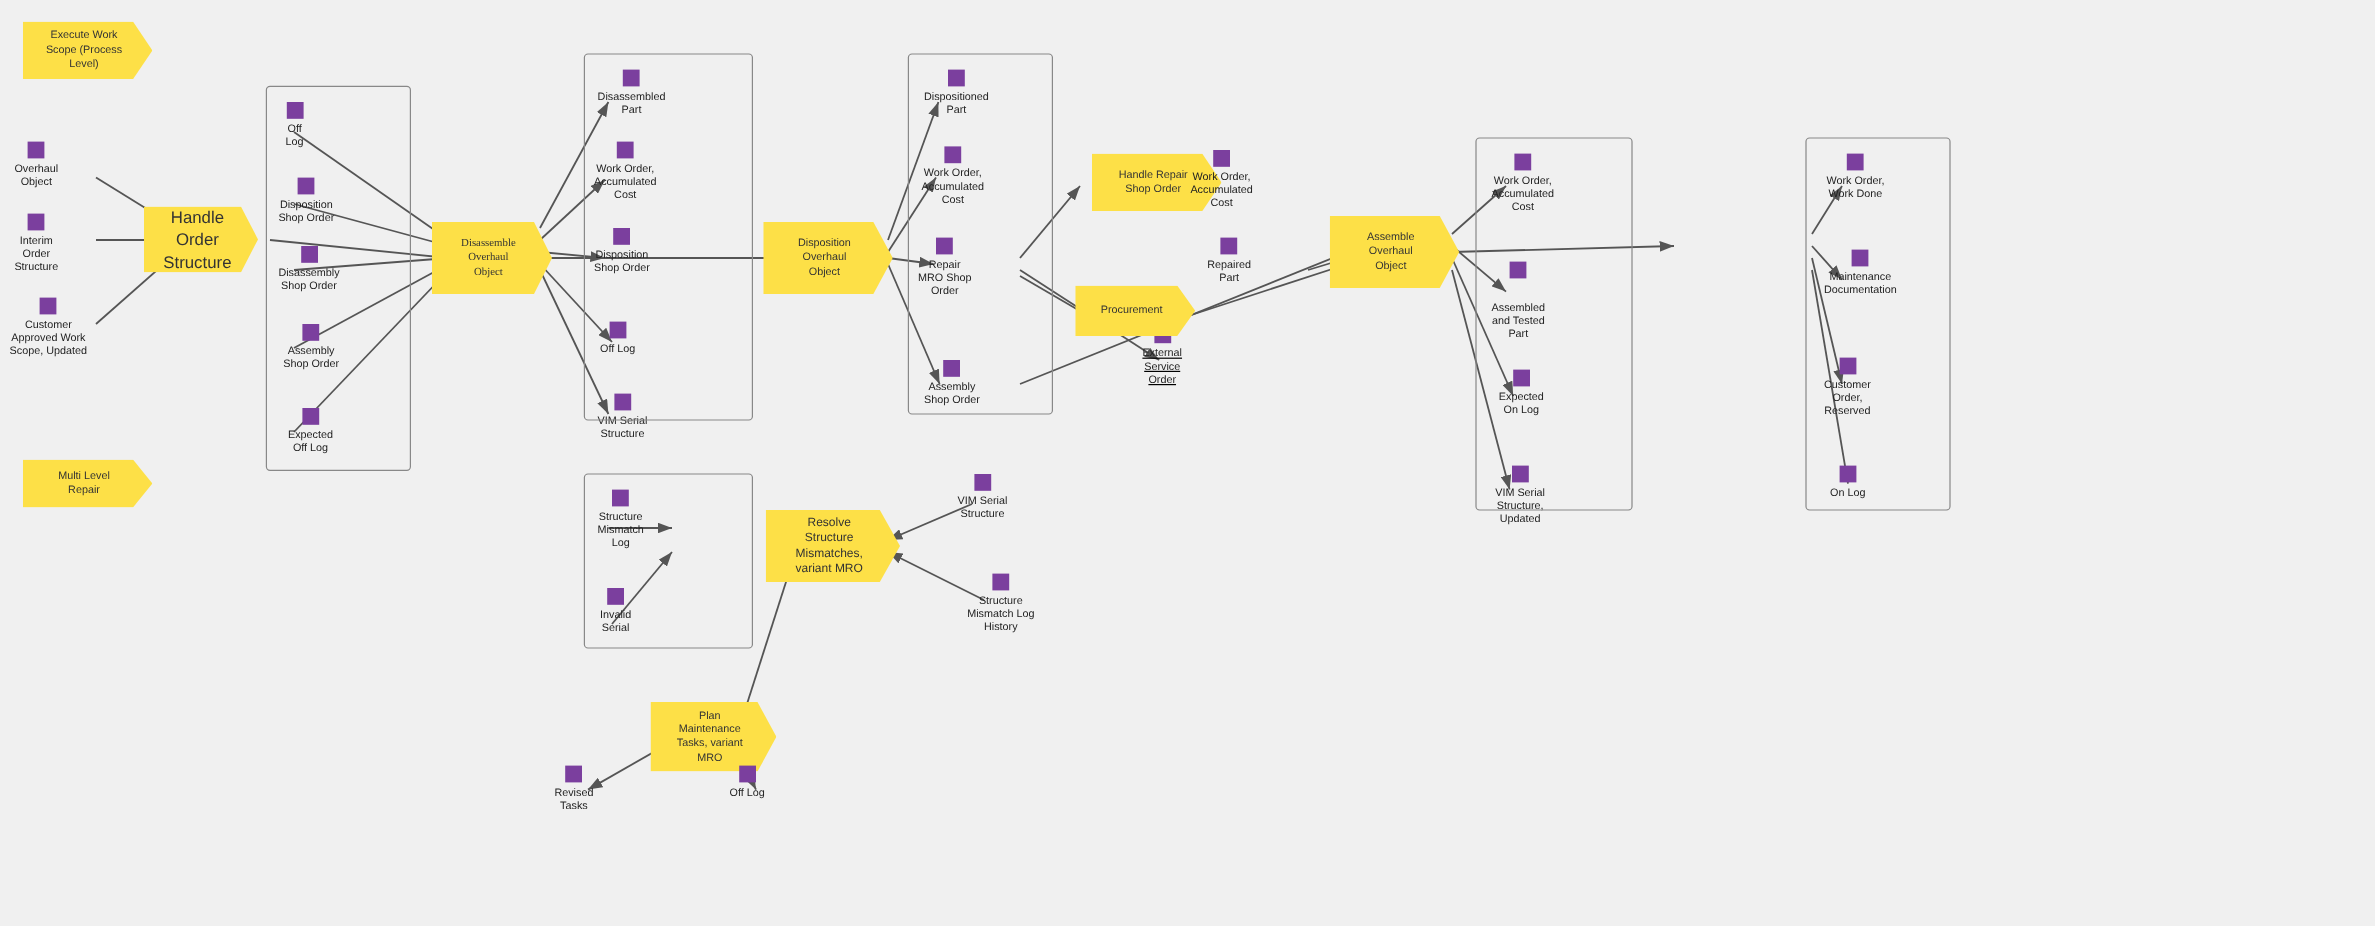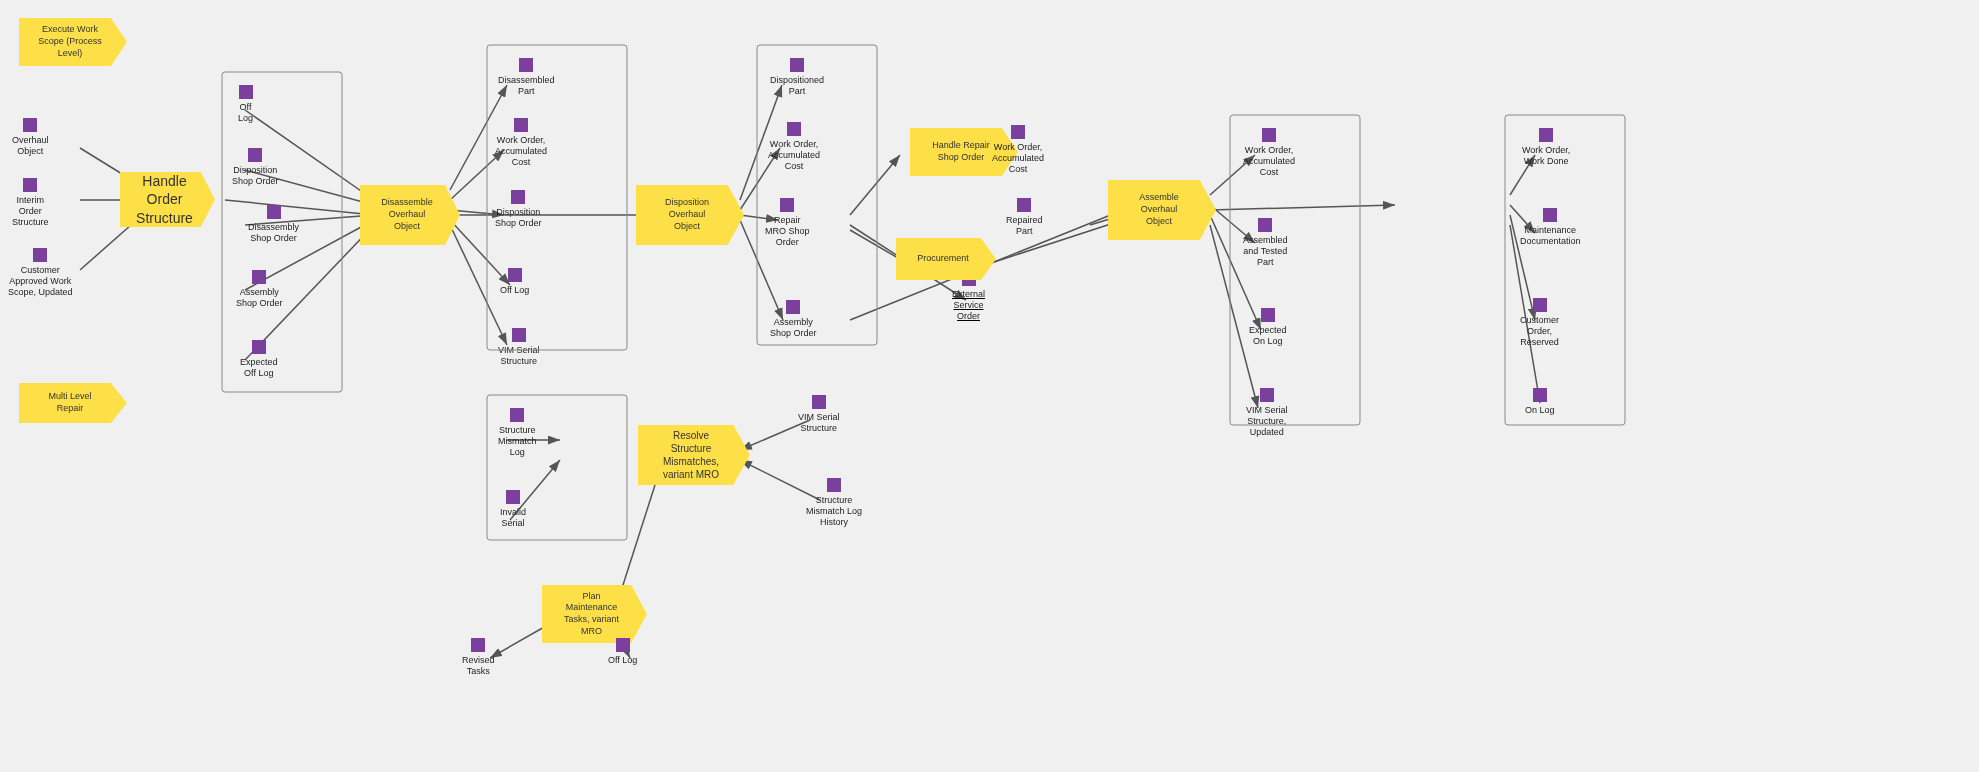--- a/index.html
+++ b/index.html
@@ -179,36 +179,36 @@
   <div class="node" style="left:238px;top:85px;">
     <div class="sq-icon"></div>
     <div class="node-label">Off<br>Log</div>
   </div>
 
   <div class="node" style="left:232px;top:148px;">
     <div class="sq-icon"></div>
     <div class="node-label">Disposition<br>Shop Order</div>
   </div>
 
-  <div class="node" style="left:248px;top:205px;">
+  <div class="node" style="left:232px;top:205px;">
     <div class="sq-icon"></div>
     <div class="node-label">Disassembly<br>Shop Order</div>
   </div>
 
   <div class="node" style="left:236px;top:270px;">
     <div class="sq-icon"></div>
     <div class="node-label">Assembly<br>Shop Order</div>
   </div>
 
   <div class="node" style="left:240px;top:340px;">
     <div class="sq-icon"></div>
     <div class="node-label">Expected<br>Off Log</div>
   </div>
 
-  <div class="node" style="left:360px;top:185px;">
+  <div class="node" style="left:360px;top:185px;font-family:Liberation Serif, serif;">
     <div class="chevron" style="width:100px;height:60px;font-size:9px;">
       <span>Disassemble<br>Overhaul<br>Object</span>
     </div>
   </div>
 
   <div class="node" style="left:498px;top:58px;">
     <div class="sq-icon"></div>
     <div class="node-label">Disassembled<br>Part</div>
   </div>
 
@@ -331,21 +331,21 @@
     <div class="chevron" style="width:108px;height:60px;font-size:9px;">
       <span>Assemble<br>Overhaul<br>Object</span>
     </div>
   </div>
 
   <div class="node" style="left:1243px;top:128px;">
     <div class="sq-icon"></div>
     <div class="node-label">Work Order,<br>Accumulated<br>Cost</div>
   </div>
 
-  <div class="node" style="left:1243px;top:218px;">
+  <div class="node" style="left:1243px;top:218px;gap:16px;">
     <div class="sq-icon"></div>
     <div class="node-label">Assembled<br>and Tested<br>Part</div>
   </div>
 
   <div class="node" style="left:1249px;top:308px;">
     <div class="sq-icon"></div>
     <div class="node-label">Expected<br>On Log</div>
   </div>
 
   <div class="node" style="left:1246px;top:388px;">

